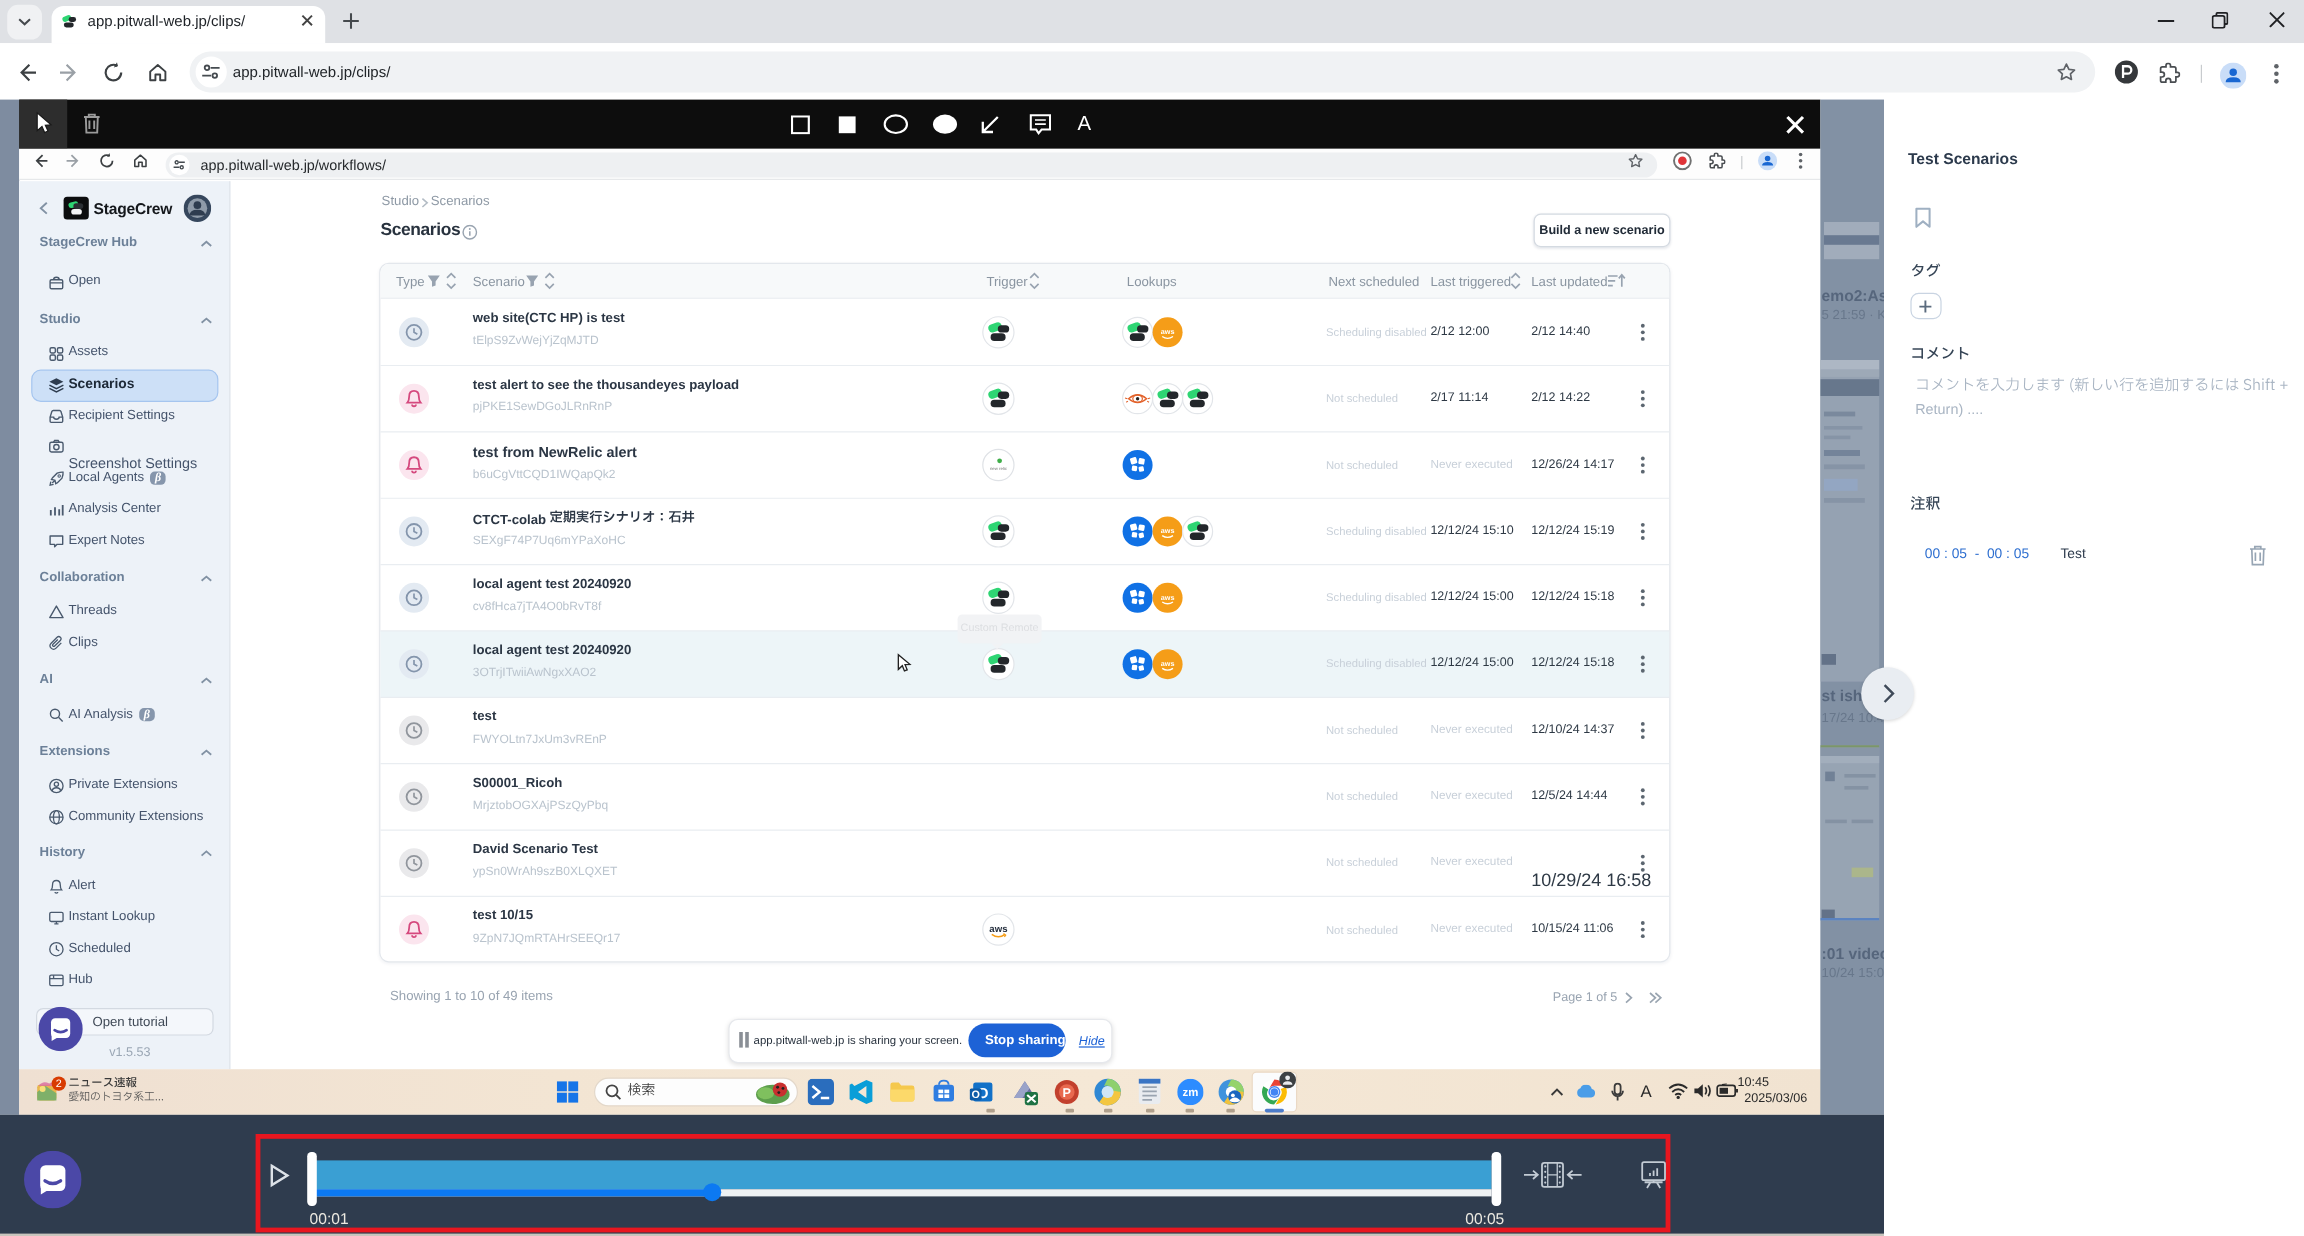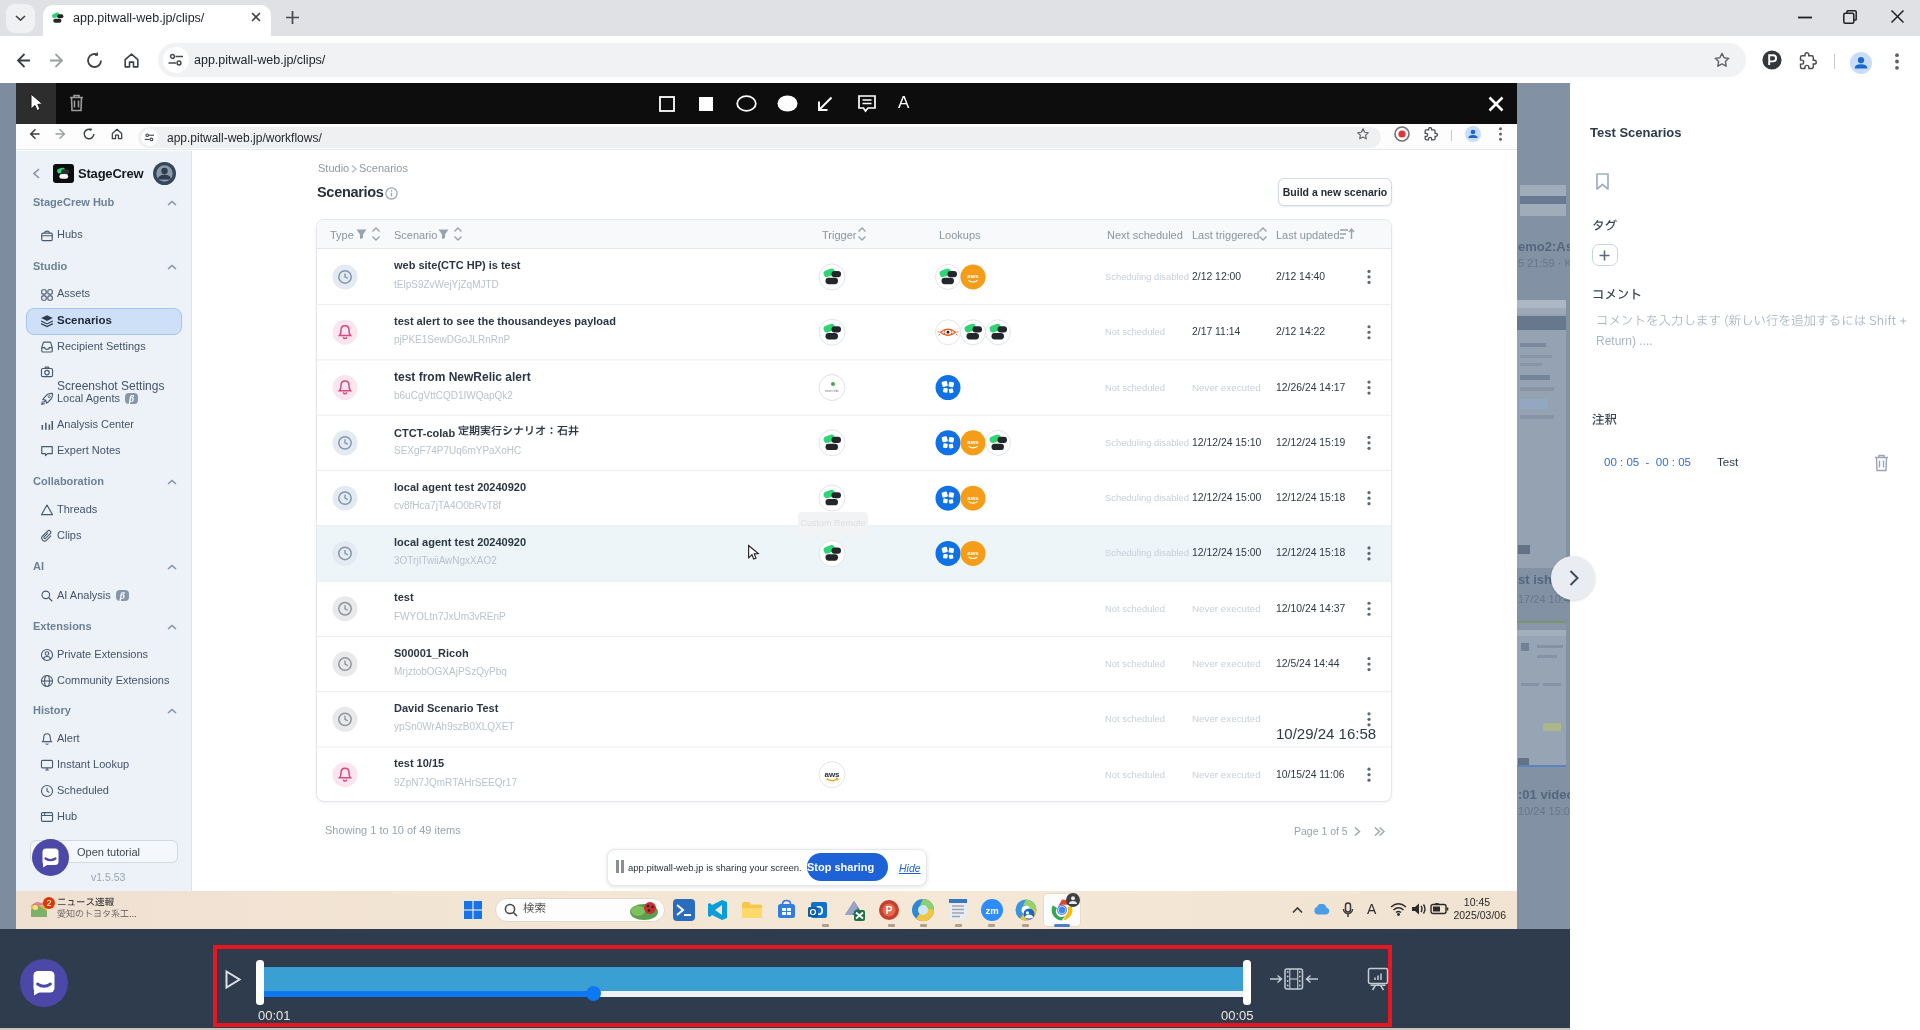--- a/index.html
+++ b/index.html
@@ -183,21 +183,21 @@
   </svg>
 
 <div class="a" style="left:33px;top:196px;font-size:11px;font-weight:bold;color:#6c8098">StageCrew Hub</div>
 <svg class="a" style="left:166px;top:199px" width="12" height="8">
     <path d="M2 6 L6 2.5 L10 6" stroke="#8292a4" stroke-width="1.5" fill="none"></path>
   </svg>
 <svg class="a" style="left:40px;top:229px" width="14" height="14" viewBox="0 0 24 24">
     <rect x="3" y="7" width="18" height="13" rx="2" fill="none" stroke="#4a5a6e" stroke-width="2"></rect>
     <path d="M8 7 Q8 3.5 12 3.5 T16 7 M3 11.5 H21" fill="none" stroke="#4a5a6e" stroke-width="2"></path>
   </svg>
-<div class="a" style="left:57px;top:228px;font-size:11px;color:#44536b">Hubs</div>
+<div class="a" style="left:57px;top:228px;font-size:11px;color:#44536b">Open</div>
 
 <div class="a" style="left:33px;top:260px;font-size:11px;font-weight:bold;color:#6c8098">Studio</div>
 <svg class="a" style="left:166px;top:263px" width="12" height="8">
     <path d="M2 6 L6 2.5 L10 6" stroke="#8292a4" stroke-width="1.5" fill="none"></path>
   </svg>
 <svg class="a" style="left:40px;top:288px" width="14" height="14" viewBox="0 0 24 24">
     <rect x="3" y="3" width="7.5" height="7.5" rx="2" fill="none" stroke="#4a5a6e" stroke-width="2"></rect>
     <rect x="13.5" y="3" width="7.5" height="7.5" rx="2" fill="none" stroke="#4a5a6e" stroke-width="2"></rect>
     <rect x="3" y="13.5" width="7.5" height="7.5" rx="2" fill="none" stroke="#4a5a6e" stroke-width="2"></rect>
     <rect x="13.5" y="13.5" width="7.5" height="7.5" rx="2" fill="none" stroke="#4a5a6e" stroke-width="2"></rect>
@@ -590,21 +590,21 @@
     <path d="M2 1.5 L6.5 5.5 L2 9.5" stroke="#9aa5b1" stroke-width="1.4" fill="none"></path>
   </svg>
 <svg class="a" style="left:1373px;top:826px" width="13" height="11">
     <path d="M2 1.5 L6.5 5.5 L2 9.5 M6.5 1.5 L11 5.5 L6.5 9.5" stroke="#9aa5b1" stroke-width="1.4" fill="none"></path>
   </svg>
 <div class="a" style="left:607px;top:849px;width:320px;height:37px;background:#fff;border:1px solid #e6e8ec;border-radius:8px;box-shadow:0 1px 4px rgba(0,0,0,0.12)"></div>
 <div class="a" style="left:616px;top:860px;width:2.5px;height:13px;background:#8a8f96"></div>
 <div class="a" style="left:621px;top:860px;width:2.5px;height:13px;background:#8a8f96"></div>
 <div class="a" style="left:628px;top:862px;font-size:9.5px;color:#27313d">app.pitwall-web.jp is sharing your screen.</div>
 <div class="a" style="left:807px;top:853px;width:81px;height:28px;border-radius:14px;background:#1d62d6"></div>
-<div class="a" style="left:807px;top:861px;width:81px;text-align:left;font-size:11px;font-weight:bold;color:#fff">Stop sharing</div>
+<div class="a" style="left:807px;top:861px;width:81px;text-align:right;font-size:11px;font-weight:bold;color:#fff">Stop sharing</div>
 <div class="a" style="left:899px;top:862px;font-size:10.5px;color:#1d62d6;text-decoration:underline;font-style:italic">Hide</div>
 
 <div class="a" style="left:16px;top:891px;width:1502px;height:38px;background:linear-gradient(90deg,#efe0d2,#f3e5d3 30%,#f5e8d6 60%,#f1e3d1)"></div>
 <svg class="a" style="left:28px;top:896px" width="30" height="28">
     <rect x="3" y="8" width="16" height="13" rx="2" fill="#e8b64c"></rect>
     <path d="M3 14 L10 9 L19 15 V21 H3 Z" fill="#7fb069"></path>
     <circle cx="7.5" cy="11.5" r="2.5" fill="#f7e07a"></circle>
     <path d="M4 9 Q8 4 13 7 Q18 4 19 9" fill="#d96c9f" opacity="0.8"></path>
     <circle cx="21" cy="7" r="6" fill="#d83b01"></circle>
     <text x="21" y="10" text-anchor="middle" font-size="9" fill="#fff" font-family="Liberation Sans">2</text>
@@ -746,21 +746,21 @@
 <svg class="a" style="left:1411px;top:902px" width="16" height="14">
     <path d="M1 5 H4 L8 1.5 V12.5 L4 9 H1 Z" fill="#2a2a2a"></path>
     <path d="M10 4 Q12 7 10 10 M12.5 2.5 Q15.5 7 12.5 11.5" fill="none" stroke="#2a2a2a" stroke-width="1.4"></path>
   </svg>
 <svg class="a" style="left:1430px;top:903px" width="20" height="12">
     <rect x="1" y="1.5" width="15" height="9" rx="2" fill="none" stroke="#2a2a2a" stroke-width="1.4"></rect>
     <rect x="3" y="3.5" width="7" height="5" fill="#2a2a2a"></rect>
     <path d="M17.5 4.5 V7.5" stroke="#2a2a2a" stroke-width="1.6"></path>
     <path d="M5 1 L9 0" stroke="#2a2a2a" stroke-width="1.2"></path>
   </svg>
-<div class="a" style="left:1448px;top:896px;width:58px;text-align:center;font-size:10.5px;color:#2a2a2a">10:45</div>
+<div class="a" style="left:1448px;top:896px;width:58px;text-align:left;font-size:10.5px;color:#2a2a2a">10:45</div>
 <div class="a" style="left:1430px;top:909px;width:76px;text-align:right;font-size:10.5px;color:#2a2a2a">2025/03/06</div>
 
 <div class="a" style="left:1517px;top:83px;width:53px;height:846px;background:#8493a6;overflow:hidden">
 <div class="a" style="left:3px;top:102px;width:46px;height:31px;background:#b4bdc8"></div>
 <div class="a" style="left:3px;top:113px;width:46px;height:8px;background:#5f7089"></div>
 <div class="a" style="left:1px;top:156px;font-size:13px;font-weight:bold;color:#42526a;white-space:nowrap">emo2:Ass</div>
 <div class="a" style="left:1px;top:174px;font-size:11px;color:#5d6d80;white-space:nowrap">5 21:59 · Ke</div>
 <div class="a" style="left:0;top:217px;width:49px;height:268px;background:#a2adbb"></div>
 <div class="a" style="left:0;top:217px;width:49px;height:8px;background:#c6cdd6"></div>
 <div class="a" style="left:0;top:225px;width:49px;height:6px;background:#aeb8c3"></div>

